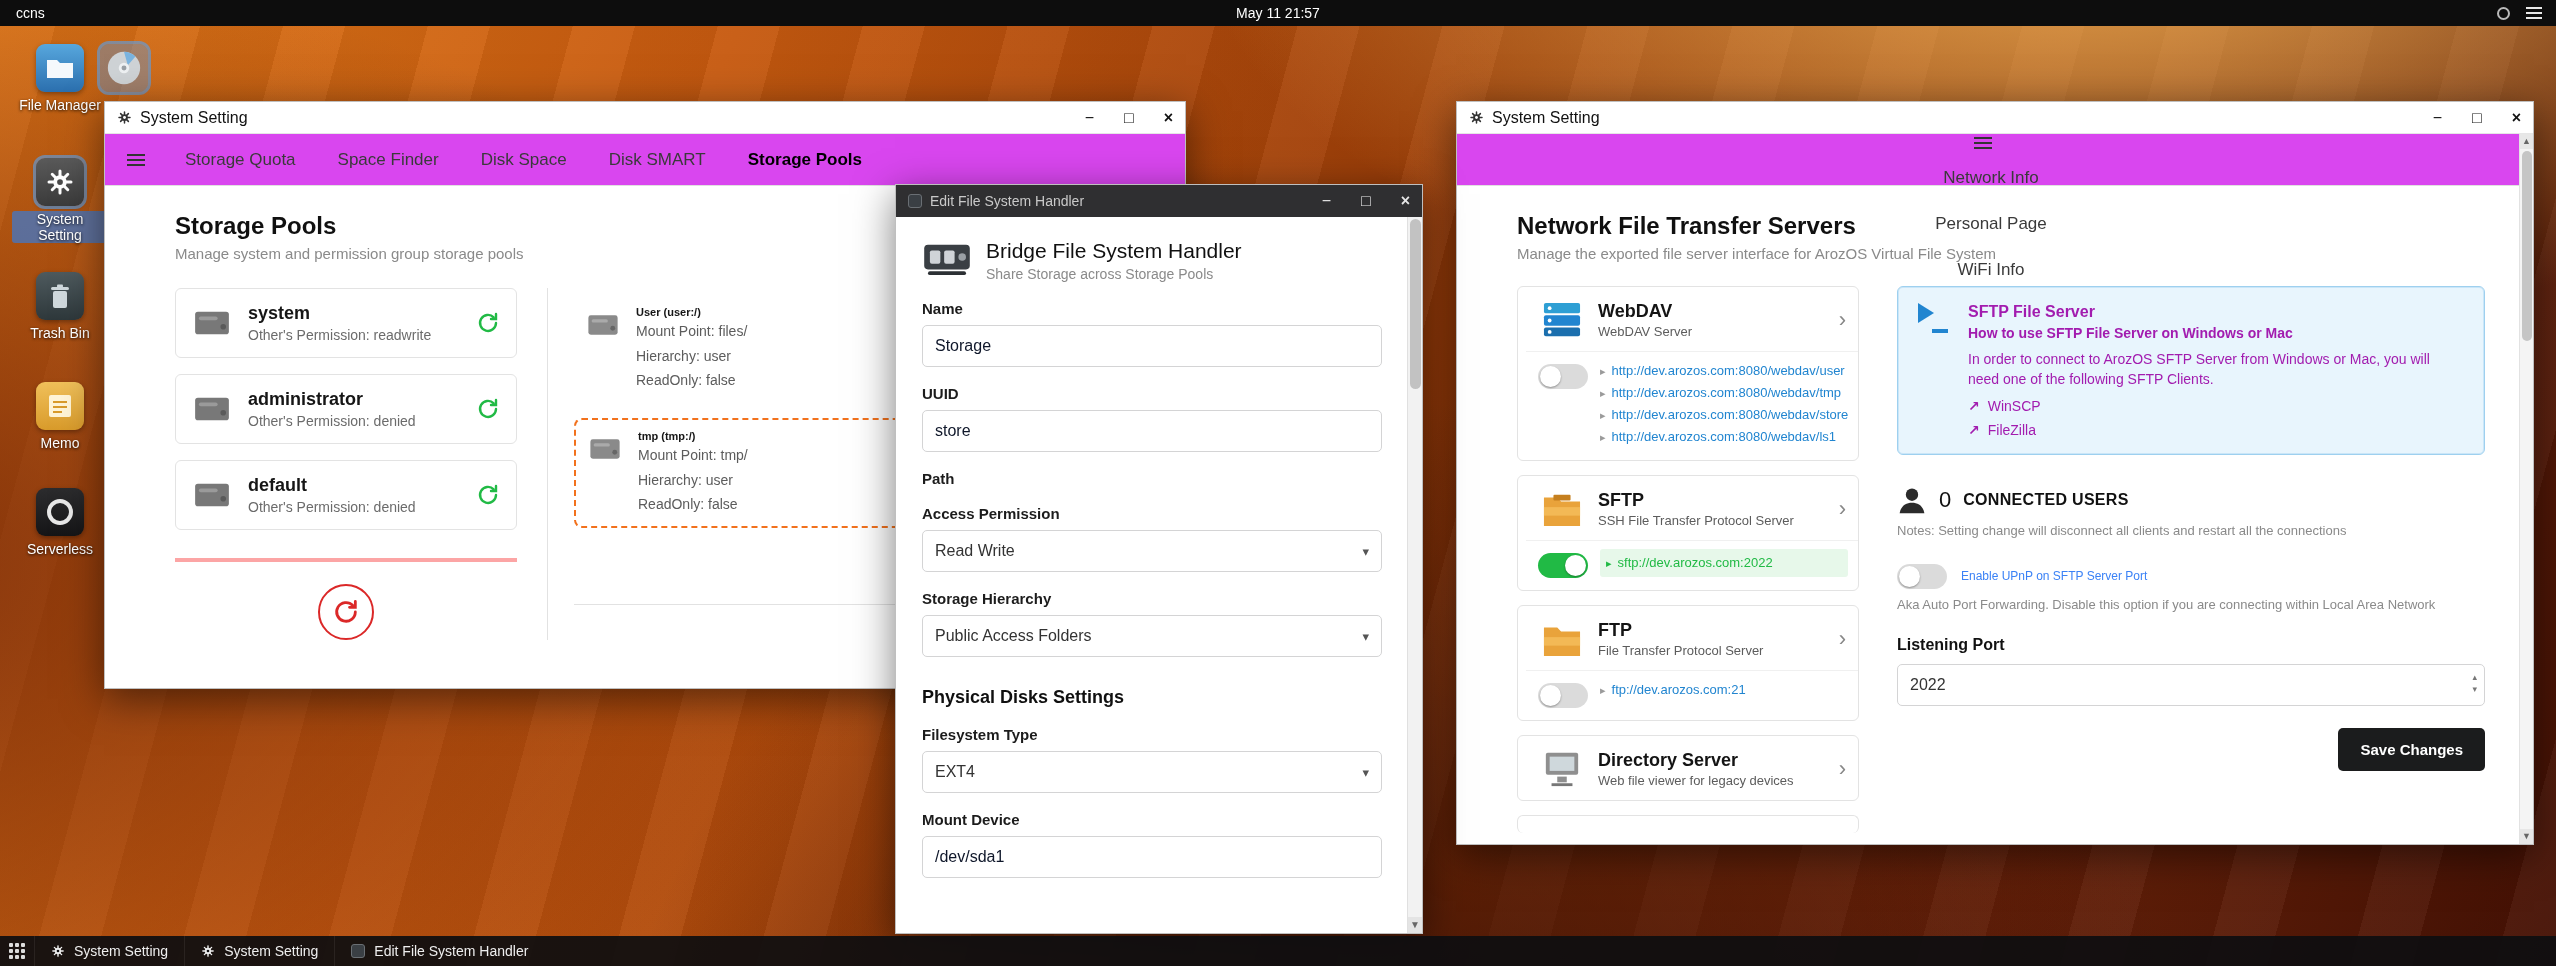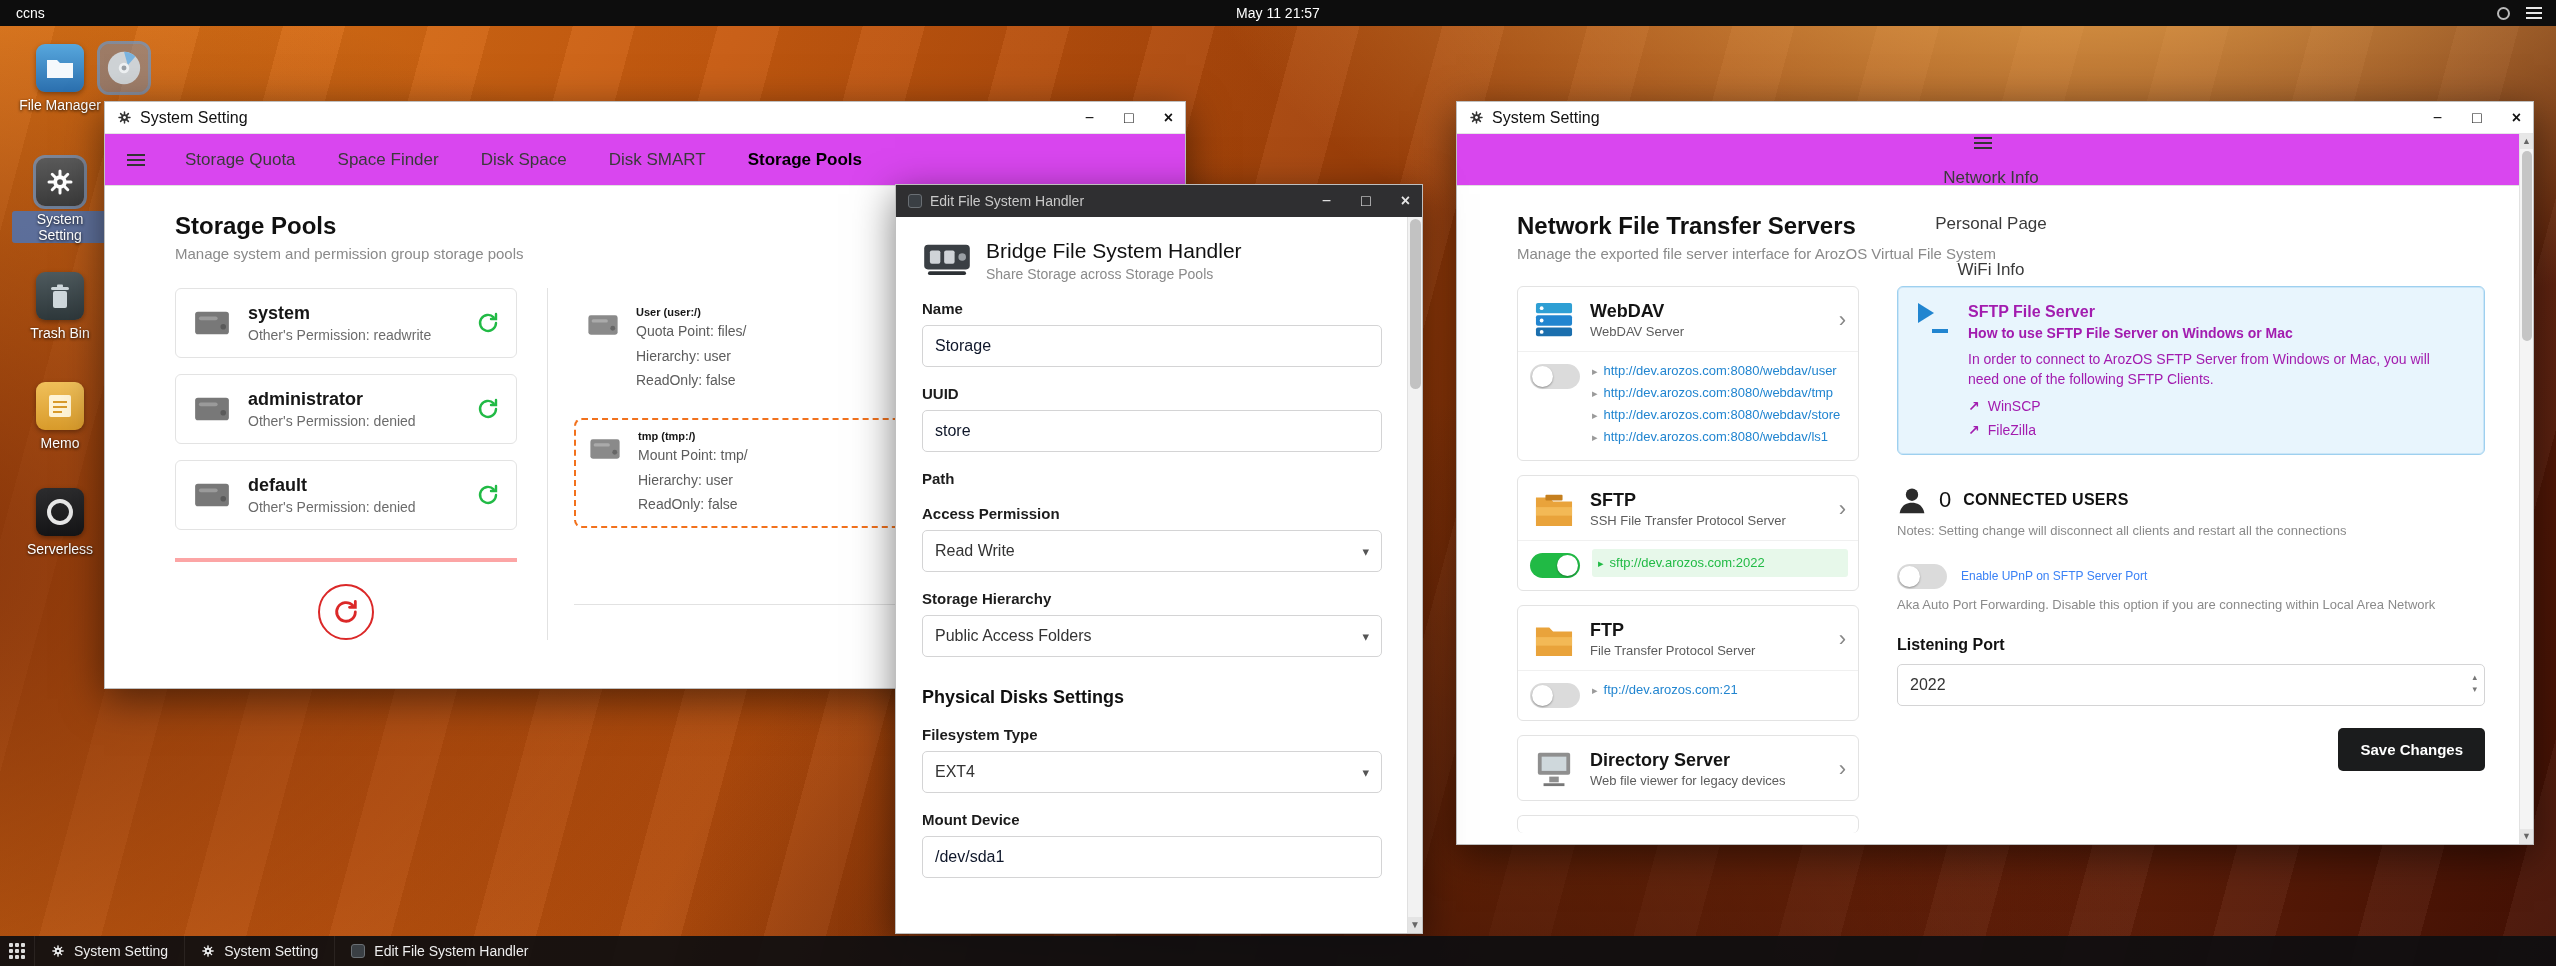--- a/index.html
+++ b/index.html
@@ -89,21 +89,21 @@
   .section-h { font-size:18px; font-weight:bold; color:#101010; margin-top:30px; }
   .vscroll { position:absolute; right:0; top:32px; bottom:0; width:15px; background:#f2f2f2; border-left:1px solid #e0e0e0; }
   .vscroll .thumb { position:absolute; top:2px; left:2px; width:11px; height:170px; background:#c2c2c2; border-radius:6px; }
   .vscroll .dn { position:absolute; bottom:0; left:0; width:100%; height:16px; background:#e4e4e4; color:#666; font-size:10px; text-align:center; line-height:16px; }
 
   
   #win-servers { left:1456px; top:101px; width:1078px; height:744px; z-index:3; overflow:hidden; }
   .w3-content { padding:26px 48px 0 60px; position:relative; height:660px; overflow:hidden; }
   .w3-cols { display:flex; gap:38px; margin-top:24px; }
   .srv-col { width:342px; }
-  .srv-card { border:1px solid #e3e3e3; border-radius:6px; margin-bottom:14px; background:#fff; }
+  .srv-card { border:1px solid #e3e3e3; border-radius:6px; margin-bottom:14px; background:#fff;padding-left:8px; }
   .srv-top { display:flex; align-items:center; gap:14px; padding:14px 12px 12px 14px; }
   .srv-title { font-size:18px; font-weight:bold; color:#141414; }
   .srv-sub { font-size:13px; color:#5c5c5c; margin-top:2px; }
   .chev { margin-left:auto; color:#888; font-size:22px; }
   .srv-bottom { display:flex; align-items:flex-start; gap:12px; padding:8px 10px 12px 12px; border-top:1px solid #f0f0f0; }
   .srv-links { flex:1; }
   .srv-link { font-size:13px; color:#2185d0; line-height:1.7; white-space:nowrap; overflow:hidden; }
   .srv-link .lm { color:#9a9a9a; margin-right:6px; font-size:11px; }
   .srv-link.green { background:#e7f8ea; border-radius:3px; padding:3px 6px; color:#21ba45; }
   .srv-link.green .lm { color:#21ba45; }
@@ -325,21 +325,21 @@
       </div>
       <div class="mount-col">
         <div class="mount-item">
           <svg width="34" height="26" viewBox="0 0 40 32" style="margin-top:6px;">
               <rect x="2" y="4" width="36" height="24" rx="3" fill="#8a8a8a"></rect>
               <rect x="6" y="9" width="20" height="4" rx="2" fill="#aaaaaa"></rect>
               <circle cx="32" cy="20" r="3" fill="#666"></circle>
             </svg>
           <div>
             <div class="mount-name">User (user:/)</div>
-            <div class="mount-detail">Quota Point: files/</div>
+            <div class="mount-detail">Mount Point: files/</div>
             <div class="mount-detail">Hierarchy: user</div>
             <div class="mount-detail">ReadOnly: false</div>
           </div>
         </div>
         <div class="mount-item dashed">
           <svg width="34" height="26" viewBox="0 0 40 32" style="margin-top:6px;">
               <rect x="2" y="4" width="36" height="24" rx="3" fill="#8a8a8a"></rect>
               <rect x="6" y="9" width="20" height="4" rx="2" fill="#aaaaaa"></rect>
               <circle cx="32" cy="20" r="3" fill="#666"></circle>
             </svg>

